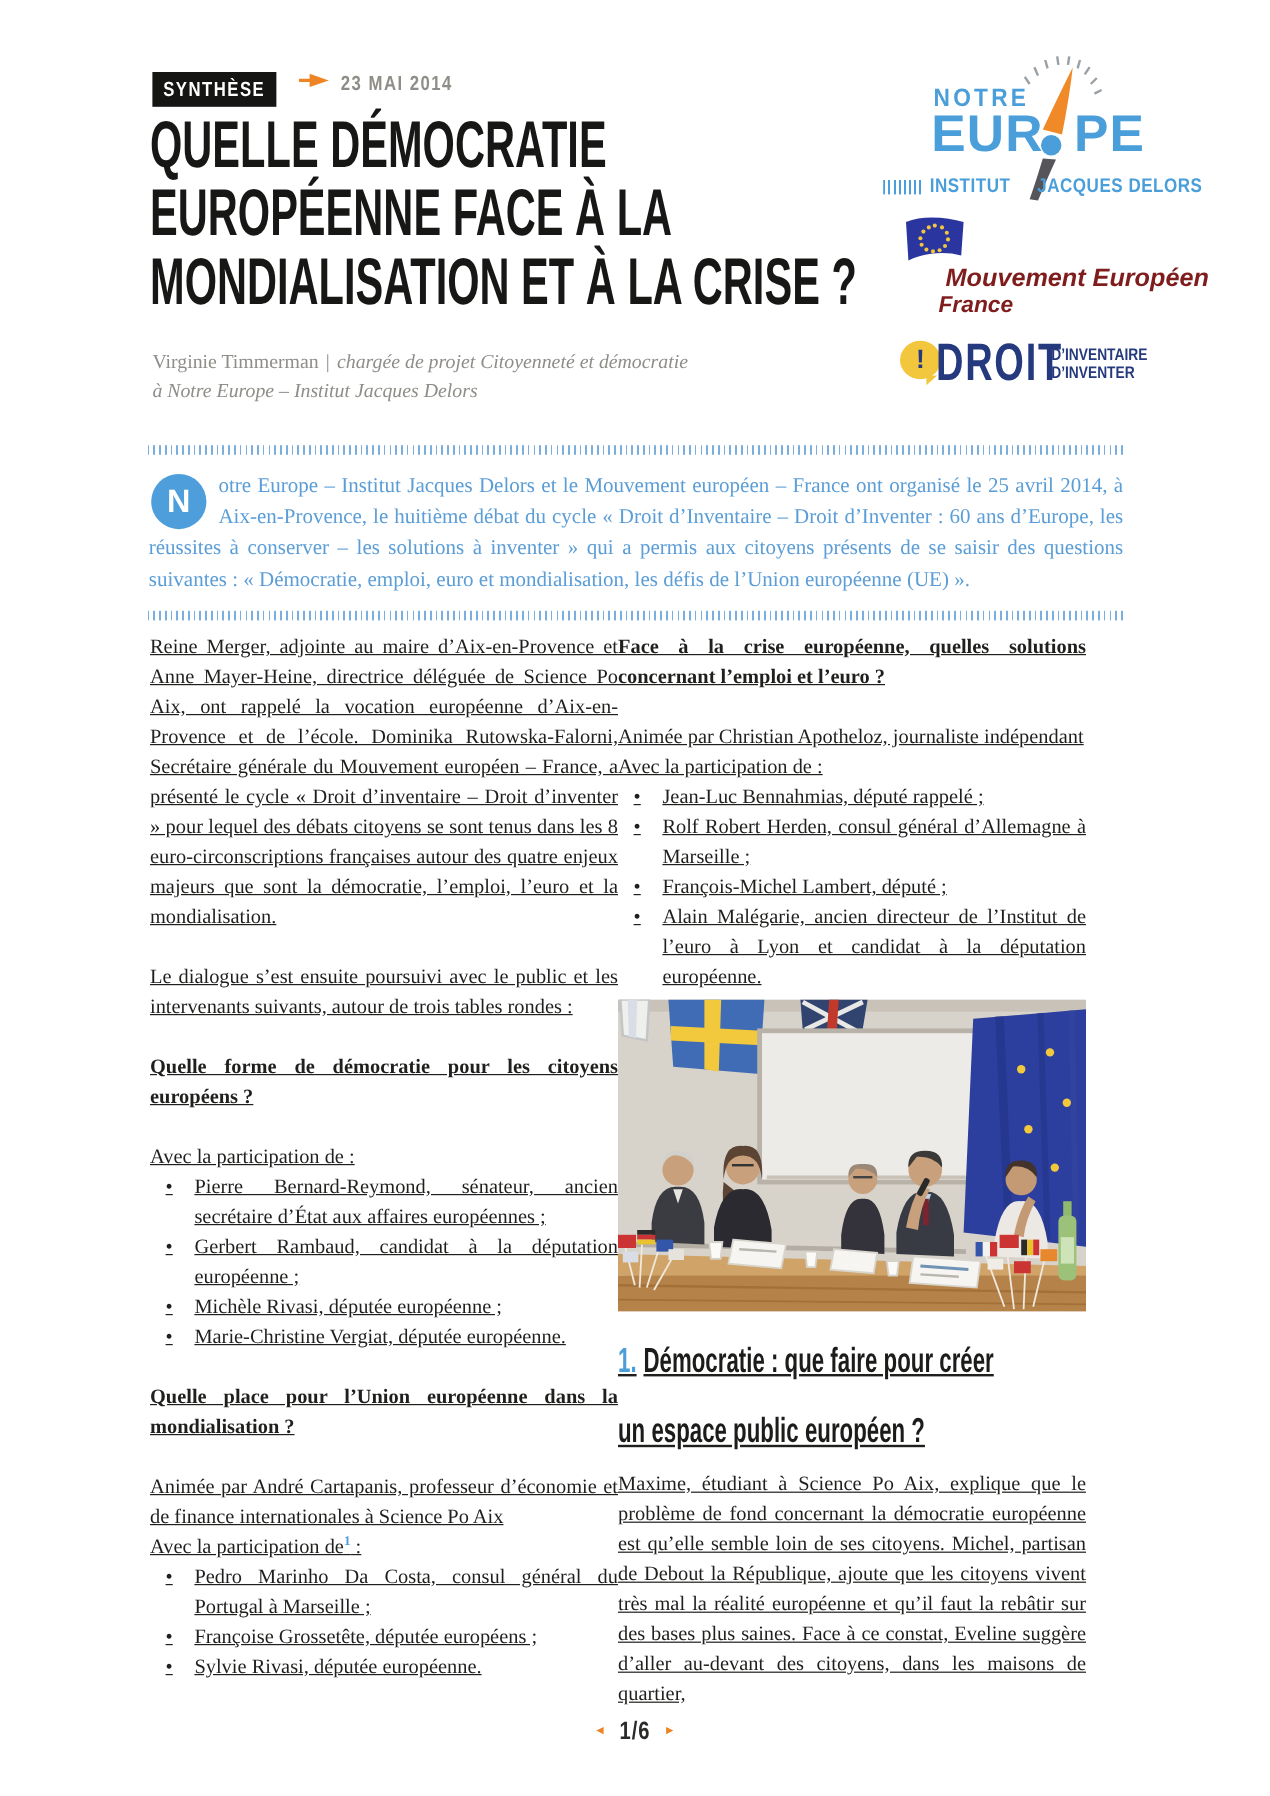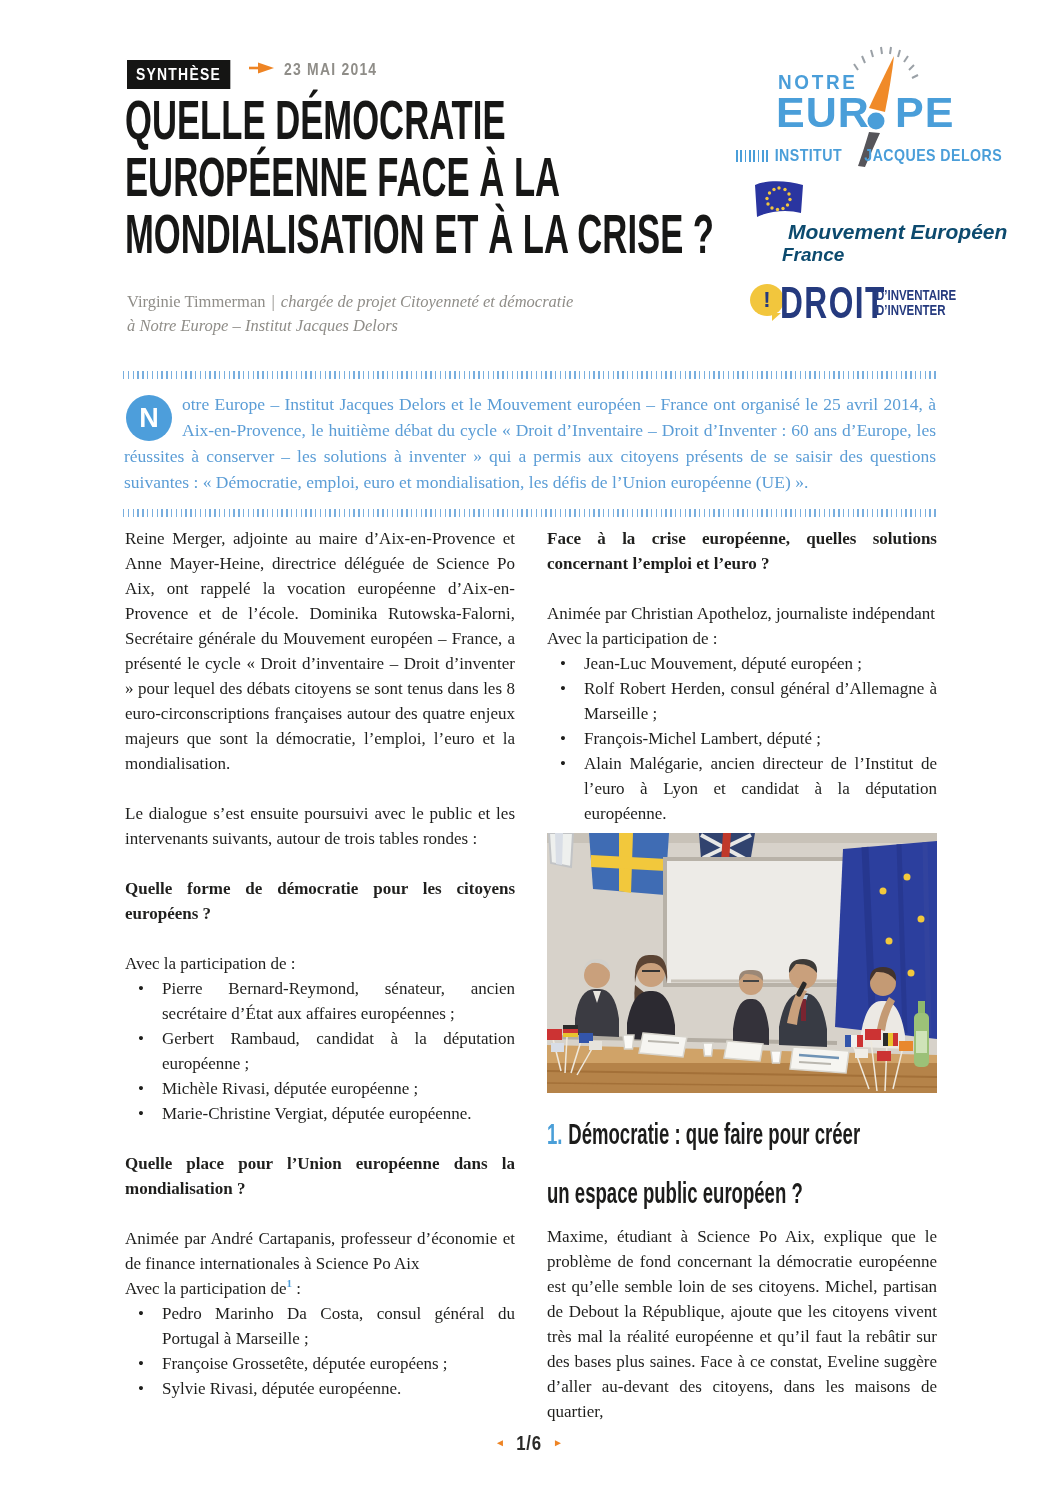--- a/index.html
+++ b/index.html
@@ -32,21 +32,21 @@
           transform:scaleX(0.9);transform-origin:0 0;}
   .ne-eur{position:absolute;left:26px;top:40px;font-weight:700;font-size:43px;letter-spacing:1px;}
   .ne-pe{position:absolute;left:145px;top:40px;font-weight:700;font-size:43px;letter-spacing:1px;}
   .ne-needle{position:absolute;left:92px;top:-6px;}
   .ne-sub{position:absolute;left:-14px;top:98px;white-space:nowrap;transform:scaleX(0.86);transform-origin:0 0;
           font-weight:700;font-size:16.5px;letter-spacing:0.5px;display:flex;align-items:center;}
   .ne-ticks{display:inline-block;width:38px;height:12px;margin-right:7px;
             background:repeating-linear-gradient(90deg,#4a9ed9 0 2px,transparent 2px 5px);}
   .ne-gap{display:inline-block;width:26px;}
 
-  .logo-me{position:relative;height:92px;margin-top:6px;color:#0c4a6e;}
+  .logo-me{position:relative;height:92px;margin-top:6px;color:#7f1d1d;}
   .me-flag{position:absolute;left:2px;top:2px;}
   .me-name{position:absolute;left:38px;top:44px;font-weight:700;font-style:italic;font-size:21px;white-space:nowrap;}
   .me-country{position:absolute;left:32px;top:68px;font-style:italic;font-weight:700;font-size:19px;}
 
   .logo-droit{position:relative;height:60px;margin-top:14px;color:#253a7e;}
   .droit-bubble{position:absolute;left:0;top:2px;width:34px;height:32px;border-radius:50%;
                 background:#f2c63d;color:#253a7e;font-weight:700;font-size:22px;line-height:32px;text-align:center;}
   .droit-bubble::after{content:"";position:absolute;left:22px;bottom:-5px;width:0;height:0;
                        border-left:9px solid #f2c63d;border-bottom:8px solid transparent;}
   .droit-word{position:absolute;left:30px;top:-4px;font-weight:700;font-size:44px;letter-spacing:2px;
@@ -56,21 +56,21 @@
 
   
   .intro{position:absolute;left:123px;top:371px;width:814px;}
   .tickrow{height:8px;background:repeating-linear-gradient(90deg,#79aede 0 1.4px,transparent 1.4px 4.8px);}
   .intro-text{padding:12px 1px 14px;color:#5b9dd6;font-size:17.5px;line-height:26px;text-align:justify;}
   .dropcap{float:left;width:46px;height:46px;border-radius:50%;background:#4d9edb;color:#fff;
            font-family:"Liberation Sans",sans-serif;font-weight:700;font-size:27px;line-height:46px;
            text-align:center;margin:4px 10px 2px 2px;}
 
   
-  .columns{position:absolute;left:125px;top:526px;width:812px;display:flex;gap:32px;}
+  .columns{position:absolute;left:125px;top:526px;width:812px;display:flex;text-decoration:underline;}
   .col{width:390px;font-size:17px;line-height:25px;text-align:justify;}
   .col p{margin:0 0 25px;}
   .sec-title{font-weight:700;margin:0;}
   .bullet{display:flex;}
   .bullet .dot{flex:0 0 37px;padding-left:13px;box-sizing:border-box;}
   .bullet .btxt{flex:1;text-align:justify;}
   .gap25{height:25px;}
   .fn{color:#4d9edb;font-size:11px;vertical-align:super;line-height:0;font-weight:700;}
 
   
@@ -234,21 +234,21 @@
           <span class="btxt">Sylvie Rivasi, députée européenne.</span>
         </div>
     </div>
 
     <div class="col">
       <p class="sec-title">Face à la crise européenne, quelles solutions concernant l’emploi et l’euro ?</p>
       <div>Animée par Christian Apotheloz, journaliste indépendant</div>
       <div>Avec la participation de :</div>
       <div class="bullet">
           <span class="dot">•</span>
-          <span class="btxt">Jean-Luc Mouvement, député européen ;</span>
+          <span class="btxt">Jean-Luc Bennahmias, député rappelé ;</span>
         </div>
       <div class="bullet">
           <span class="dot">•</span>
           <span class="btxt">Rolf Robert Herden, consul général d’Allemagne à Marseille ;</span>
         </div>
       <div class="bullet">
           <span class="dot">•</span>
           <span class="btxt">François-Michel Lambert, député ;</span>
         </div>
       <div class="bullet">

